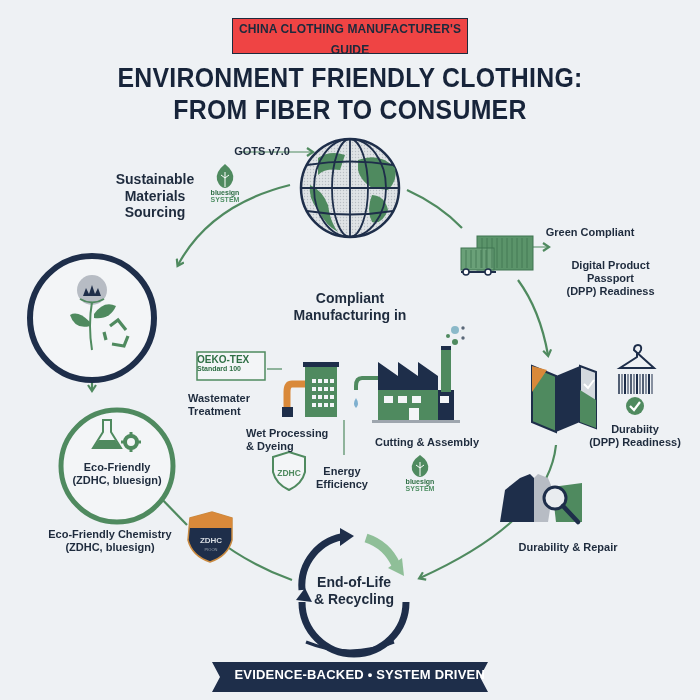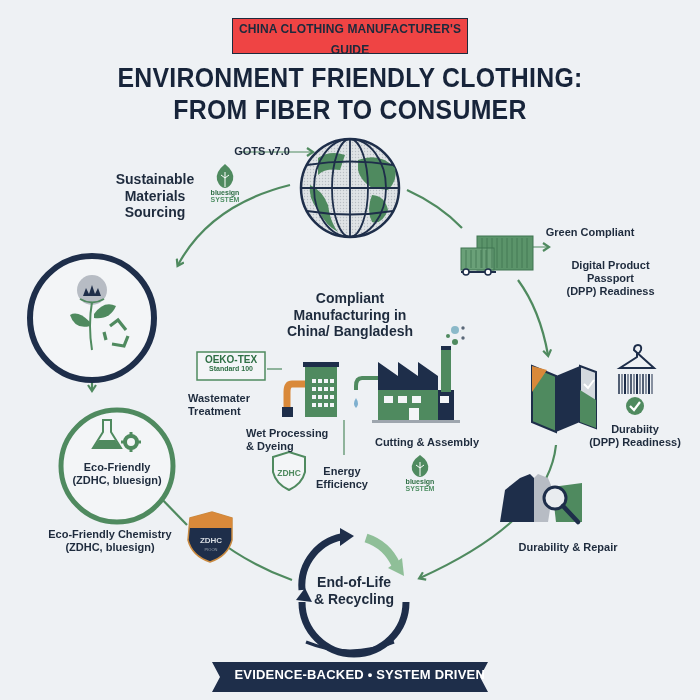--- a/index.html
+++ b/index.html
@@ -254,23 +254,22 @@
 
 <div class="abs lbl lbl-sm" style="left:545px;top:226px;width:90px;">Green Compliant</div>
 <div class="abs lbl lbl-sm" style="left:548px;top:259px;width:125px;">
   <div>Digital Product Passport</div>
   <div>(DPP) Readiness</div>
 </div>
 
 <div class="abs lbl lbl-lg" style="left:270px;top:290px;width:160px;">
   <div>Compliant</div>
   <div>Manufacturing in</div>
-  <div>China/ Bangladesh</div>
-</div>
-<div class="abs" style="left:197px;top:354px;width:68px;text-align:center;color:#2f6f45;font-weight:bold;line-height:1.1;">
+</div>
+<div class="abs" style="left:197px;top:354px;width:68px;color:#2f6f45;font-weight:bold;line-height:1.1;">
   <div style="font-size:10px;">OEKO-TEX</div>
   <div style="font-size:7px;">Standard 100</div>
 </div>
 <div class="abs lbl lbl-sm" style="left:188px;top:392px;width:80px;text-align:left;">
   <div>Wastemater</div>
   <div>Treatment</div>
 </div>
 <div class="abs lbl lbl-sm" style="left:246px;top:427px;width:100px;text-align:left;">
   <div>Wet Processing</div>
   <div>&amp; Dyeing</div>

